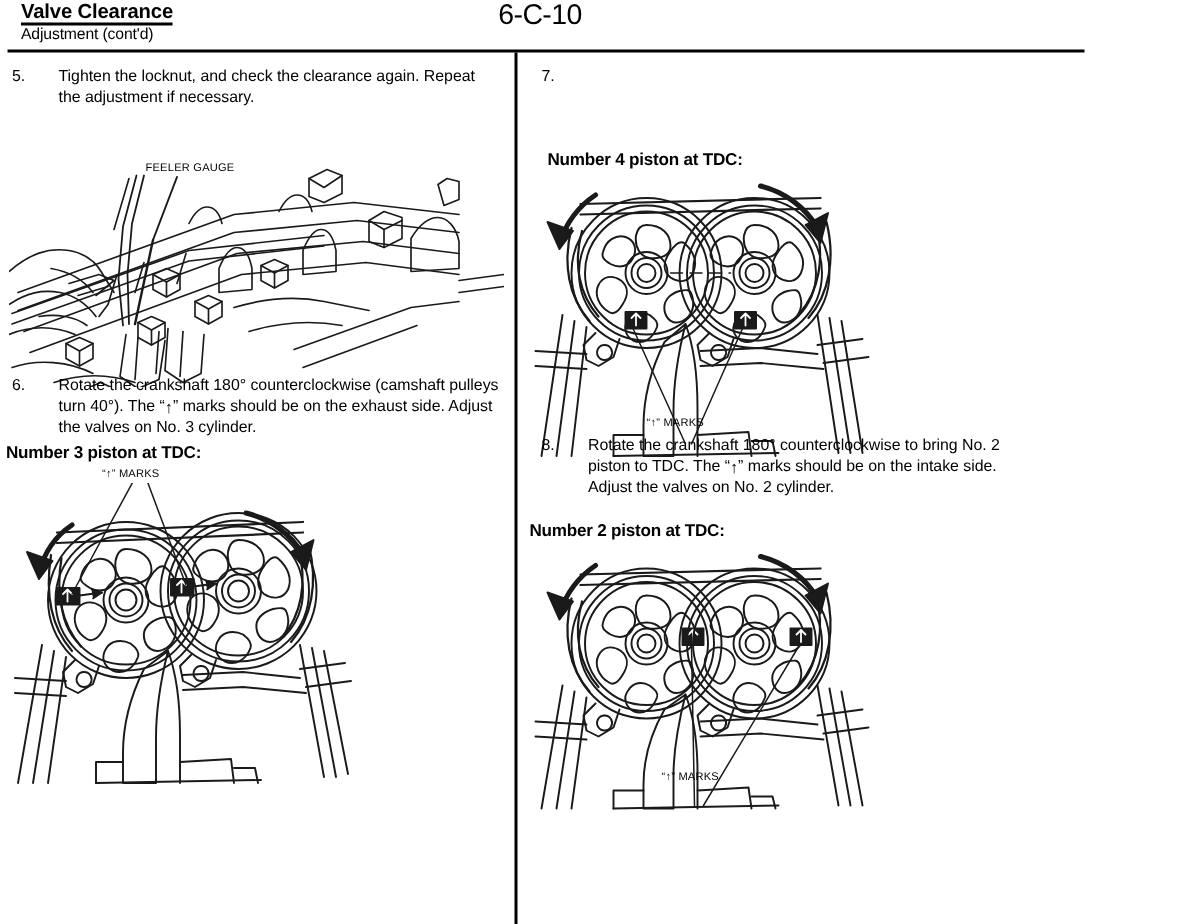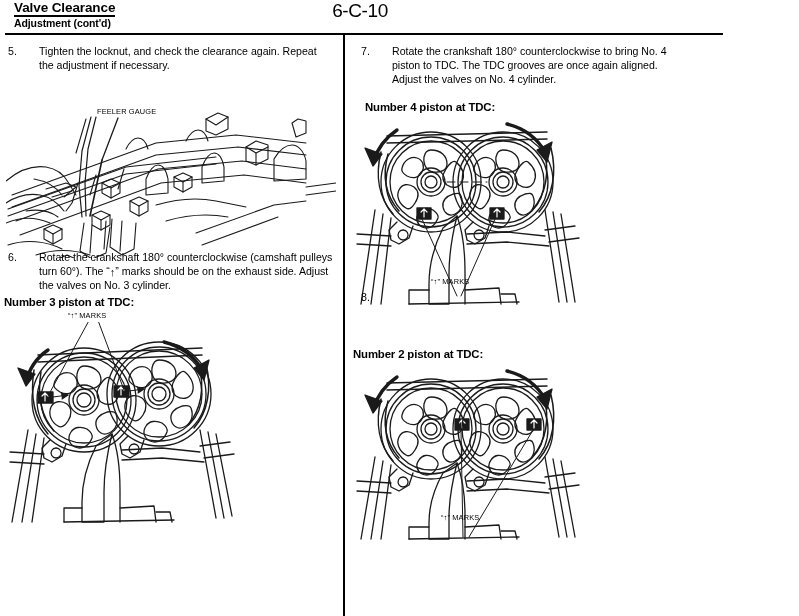--- a/index.html
+++ b/index.html
@@ -33,21 +33,21 @@
     letter-spacing: -0.1px;
     border-bottom: 2px solid #000;
     padding-bottom: 0px;
     line-height: 15px;
   }
   .hdr-sub {
     position: absolute;
     left: 14px;
     top: 17px;
     font-size: 10.5px;
-    font-weight: bold;
+    font-weight: normal;
     letter-spacing: -0.1px;
     line-height: 12px;
   }
   .hdr-page {
     position: absolute;
     left: 280px;
     top: 0px;
     width: 160px;
     text-align: center;
     font-size: 19px;
@@ -236,21 +236,21 @@
         <path d="M200,36 L212,30 L222,34 L222,46 L210,52 L200,48 z"></path>
         <path d="M200,36 l10,6 l12,-8"></path>
         <path d="M300,104 L330,100"></path>
         <path d="M300,112 L330,108"></path>
       </g>
     </svg>
   </div>
 
   <div class="step" style="left:8px; top:215px; width:325px;">
     <span class="step-num">6.</span>
-    <div class="step-body"><span>Rotate the crankshaft 180° counterclockwise (camshaft pulleys turn 60°). The “</span><span class="arrow-mark">↑</span><span>” marks should be on the exhaust side. Adjust the valves on No. 3 cylinder.</span></div>
+    <div class="step-body"><span>Rotate the crankshaft 180° counterclockwise (camshaft pulleys turn 40°). The “</span><span class="arrow-mark">↑</span><span>” marks should be on the exhaust side. Adjust the valves on No. 3 cylinder.</span></div>
   </div>
 
   <div class="subhead" style="left:4px; top:261px;">Number 3 piston at TDC:</div>
 
   <div class="fig-label" style="left:68px; top:276px;">“↑” MARKS</div>
 
   <div class="figure" style="left:4px; top:287px;">
     <svg width="250" height="230" viewBox="0 0 250 230" xmlns="http://www.w3.org/2000/svg">
       <g fill="none" stroke="#1a1a1a" stroke-width="1.3" stroke-linecap="round" stroke-linejoin="round">
 
@@ -332,21 +332,20 @@
         <path d="M60,200 L170,198"></path>
       </g>
     </svg>
   </div>
 </div>
 
 <div id="col-right">
 
   <div class="step" style="left:16px; top:9px; width:310px;">
     <span class="step-num">7.</span>
-    <div class="step-body">Rotate the crankshaft 180° counterclockwise to bring No. 4 piston to TDC. The TDC grooves are once again aligned. Adjust the valves on No. 4 cylinder.</div>
   </div>
 
   <div class="subhead" style="left:20px; top:66px;">Number 4 piston at TDC:</div>
 
   <div class="figure" style="left:6px; top:79px;">
     <svg width="250" height="192" viewBox="0 0 250 192" xmlns="http://www.w3.org/2000/svg">
       <g fill="none" stroke="#1a1a1a" stroke-width="1.3" stroke-linecap="round" stroke-linejoin="round">
 
         <path d="M36,22 L196,18" stroke-width="1.5"></path>
         <path d="M36,29 L196,25" stroke-width="1.5"></path>
@@ -421,20 +420,21 @@
         <path d="M150,180 L164,180 L166,190"></path>
         <path d="M58,190 L168,188"></path>
       </g>
     </svg>
   </div>
 
   <div class="fig-label" style="left:86px; top:242px;">“↑” MARKS</div>
 
   <div class="step" style="left:16px; top:255px; width:310px;">
     <span class="step-num">8.</span>
+    <div class="step-body"><span>Rotate the crankshaft 180° counterclockwise to bring No. 2 piston to TDC. The “</span><span class="arrow-mark">↑</span><span>” marks should be on the intake side. Adjust the valves on No. 2 cylinder.</span></div>
   </div>
 
   <div class="subhead" style="left:8px; top:313px;">Number 2 piston at TDC:</div>
 
   <div class="figure" style="left:6px; top:326px;">
     <svg width="250" height="180" viewBox="0 0 250 180" xmlns="http://www.w3.org/2000/svg">
       <g fill="none" stroke="#1a1a1a" stroke-width="1.3" stroke-linecap="round" stroke-linejoin="round">
 
         <path d="M36,22 L196,18" stroke-width="1.5"></path>
         <path d="M36,29 L196,25" stroke-width="1.5"></path>

